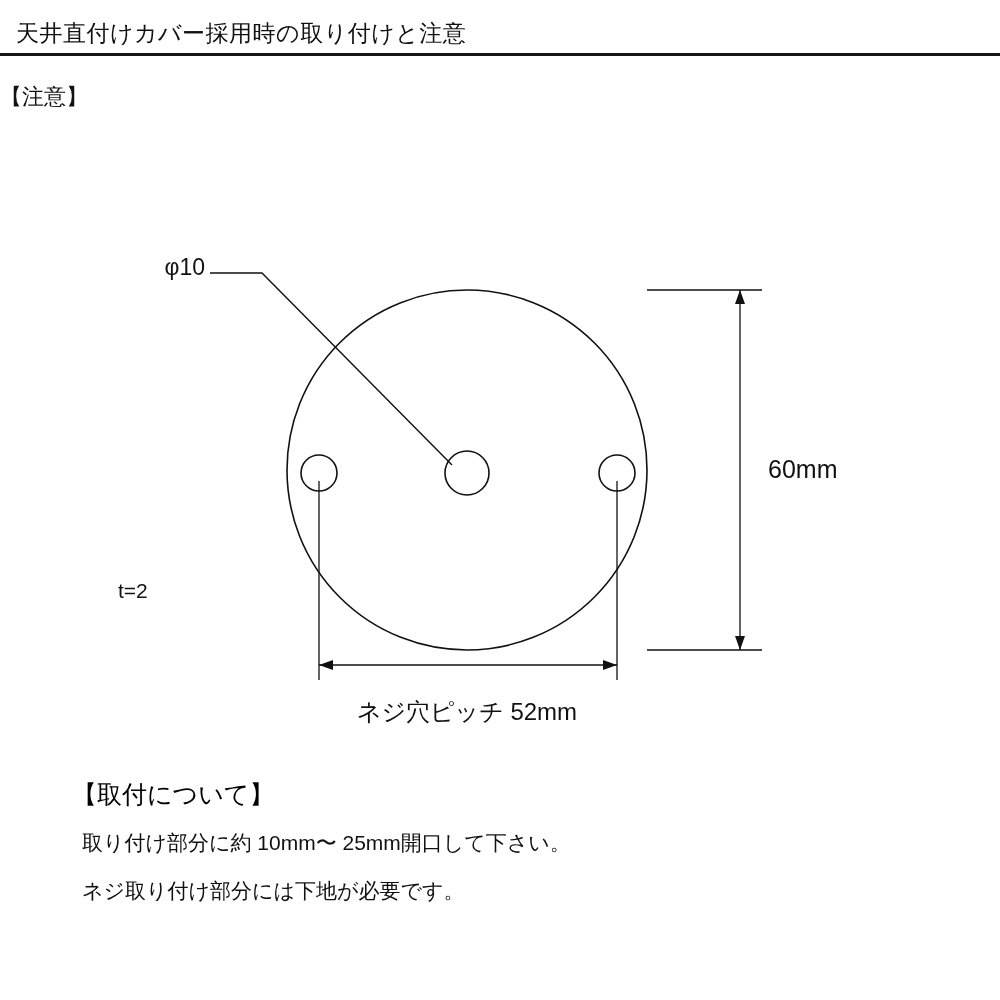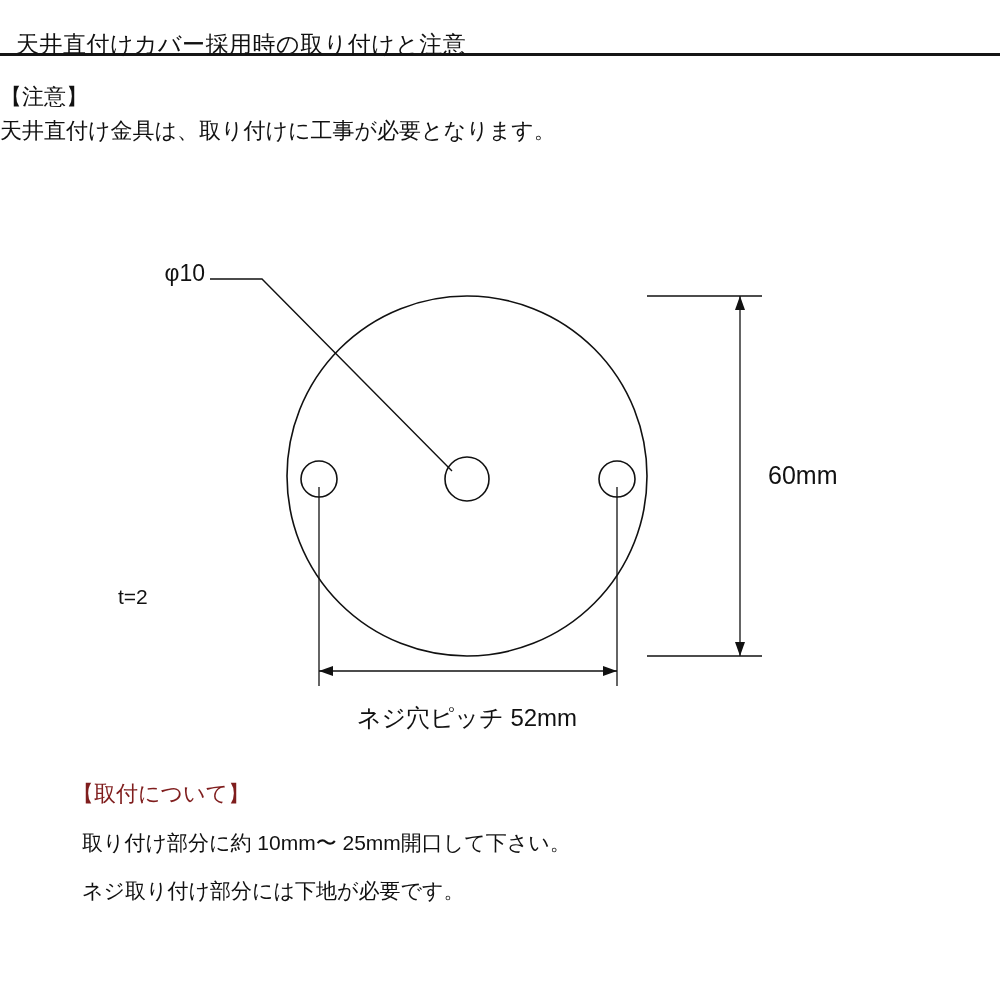--- a/index.html
+++ b/index.html
@@ -27,21 +27,21 @@
     top: 0;
     width: 1000px;
     height: 56px;
     background: #ffffff;
     border-bottom: 3px solid #151515;
     box-sizing: border-box;
   }
   .header-title {
     position: absolute;
     left: 16px;
-    top: 29px;
+    top: 18px;
     font-size: 23px;
     letter-spacing: 0.5px;
     color: #111111;
     white-space: nowrap;
   }
   
   .caution {
     position: absolute;
     left: 0;
     top: 80px;
@@ -50,38 +50,38 @@
   .caution-line {
     font-size: 22px;
     line-height: 34px;
     color: #111111;
     white-space: nowrap;
   }
   
   .drawing {
     position: absolute;
     left: 0;
-    top: 231px;
+    top: 225px;
     width: 1000px;
     height: 520px;
   }
   .drawing svg {
     display: block;
   }
   
   .install {
     position: absolute;
     left: 72px;
     top: 775px;
     width: 900px;
   }
   .install-heading {
-    font-size: 22px;
+    font-size: 25px;
     line-height: 38px;
-    color: #7f1d1d;
+    color: #000000;
     white-space: nowrap;
   }
   .install-line {
     font-size: 21px;
     line-height: 36px;
     color: #111111;
     white-space: nowrap;
     padding-left: 10px;
     margin-top: 12px;
   }
@@ -90,21 +90,20 @@
 <body>
 
 <div class="page">
 
   <div class="header-bar">
     <div class="header-title">天井直付けカバー採用時の取り付けと注意</div>
   </div>
 
   <div class="caution">
     <div class="caution-line">【注意】</div>
-    <div class="caution-line">天井直付け金具は、取り付けに工事が必要となります。</div>
   </div>
 
   <div class="drawing">
     <svg width="1000" height="520" viewBox="0 0 1000 520" xmlns="http://www.w3.org/2000/svg">
       <g fill="none" stroke="#111111" stroke-width="1.6">
 
         <circle cx="467" cy="245" r="180"></circle>
 
         <circle cx="467" cy="248" r="22"></circle>
 

